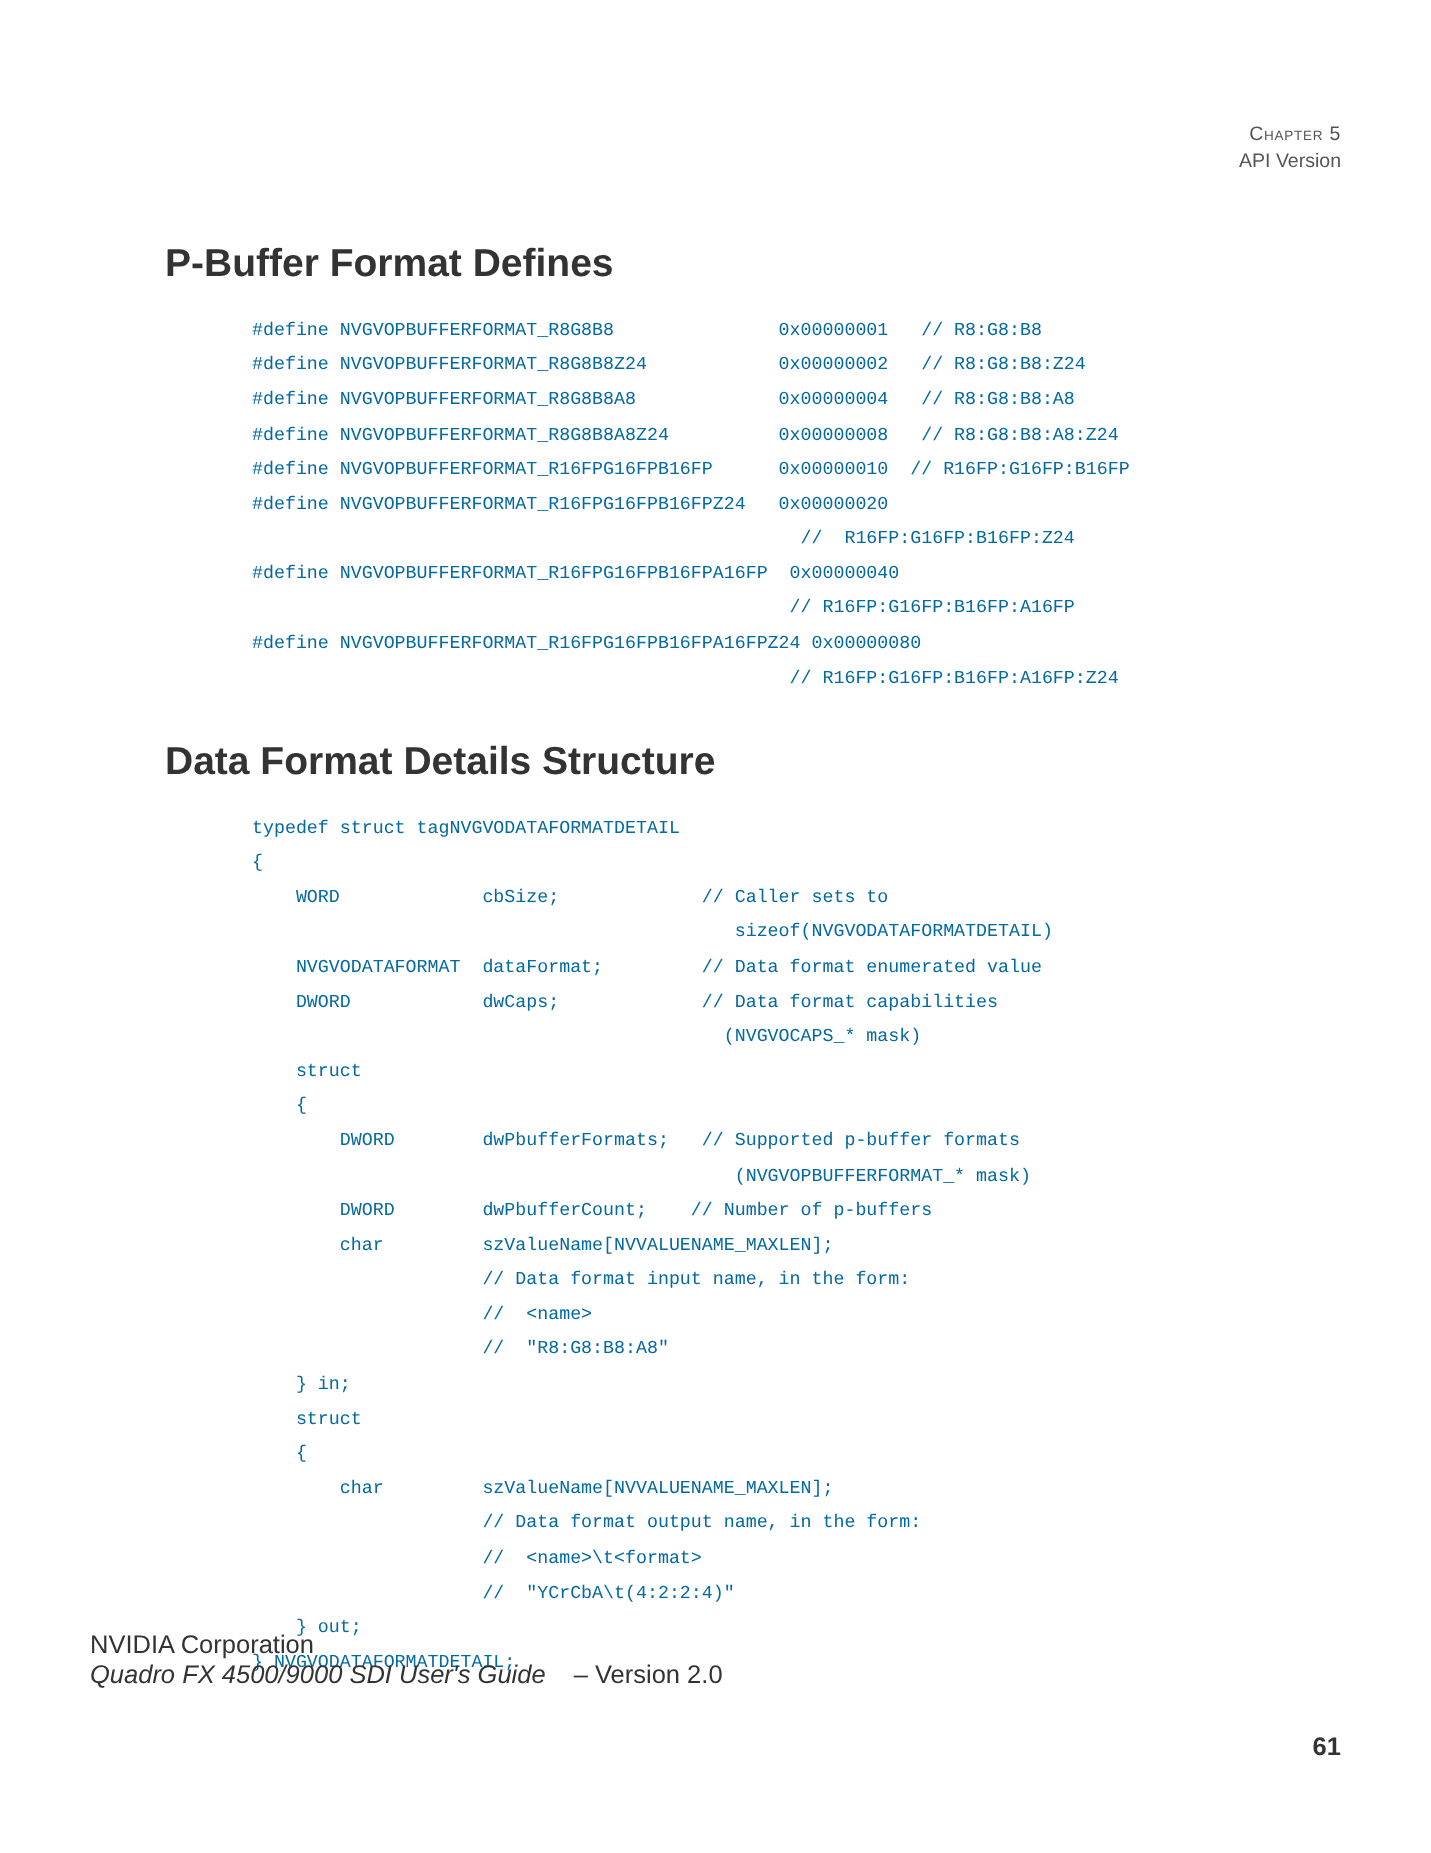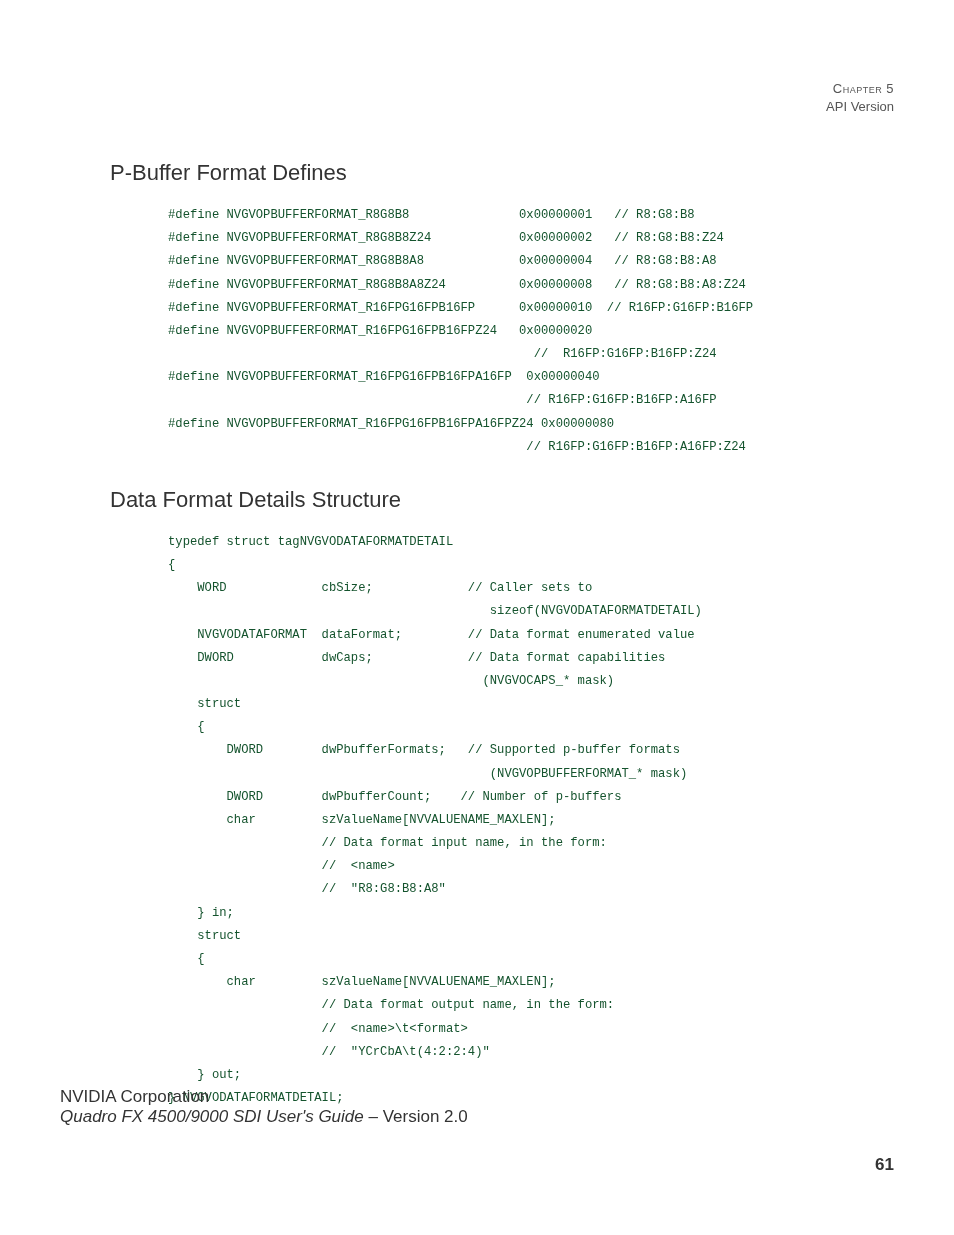--- a/index.html
+++ b/index.html
@@ -26,54 +26,55 @@
     text-align: right;
     font-size: 13px;
     color: #555;
     line-height: 1.4;
   }
   .chapter-label {
     font-variant: small-caps;
     letter-spacing: 0.5px;
   }
   h2 {
-    font-weight: normal;
-    font-size: 22px;
+    font-weight: bold;
+    font-size: 26px;
     color: #333;
     margin-top: 80px;
     margin-bottom: 18px;
     margin-left: 50px;
   }
   h2.second {
     margin-top: 28px;
   }
   pre.code {
     font-family: "Courier New", Courier, monospace;
     font-size: 12.2px;
-    color: #14532d;
+    color: #0369a1;
     line-height: 1.9;
     margin: 0 0 0 108px;
     white-space: pre;
   }
   .footer {
     position: absolute;
     bottom: 60px;
     left: 60px;
     right: 60px;
     font-size: 17px;
     color: #333;
   }
   .footer .company {
     display: block;
   }
   .footer .docline {
     font-style: italic;
   }
   .footer .version {
     font-style: normal;
+    margin-left: 14px;
   }
   .footer .pagenum {
     float: right;
     font-weight: bold;
     font-style: normal;
     margin-top: 48px;
   }
 </style>
 </head>
 <body>

